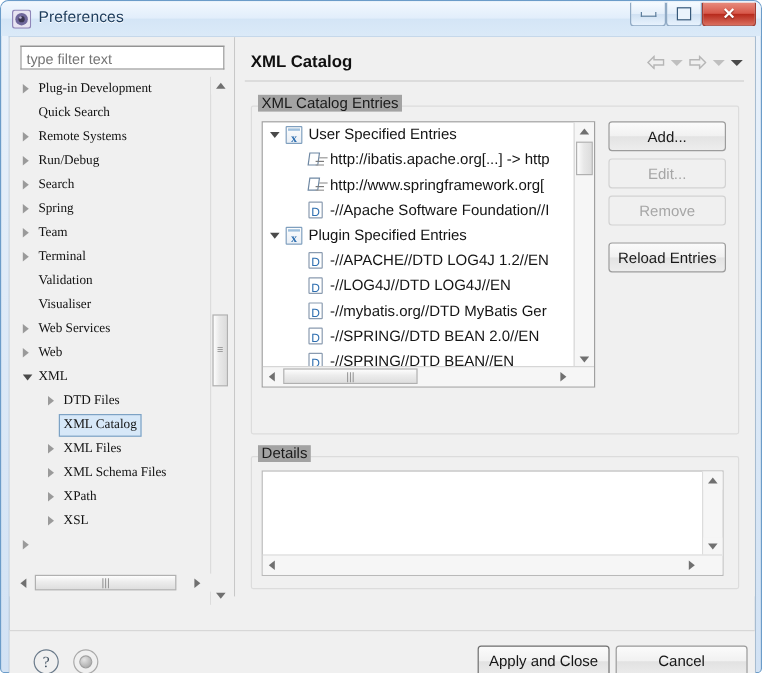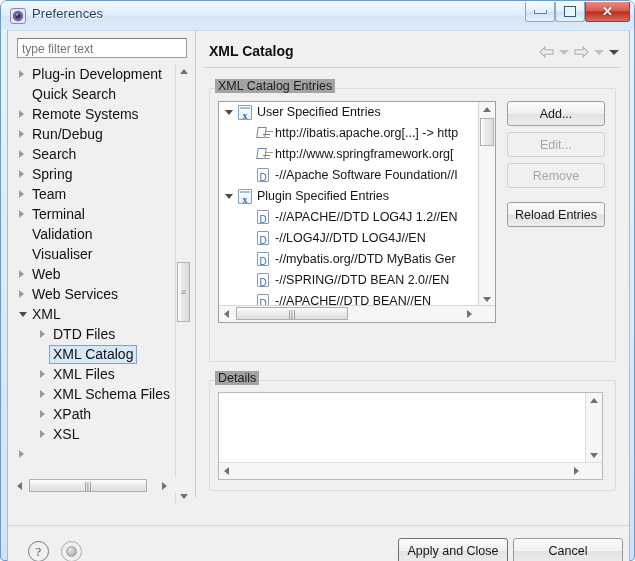--- a/index.html
+++ b/index.html
@@ -99,24 +99,25 @@
   #tree {
     position: absolute; left: 6px; top: 33px;
     width: 176px; height: 408px;
     background: #f0f0f0;
     overflow: hidden;
   }
   .tnode {
     position: relative;
     height: 20px;
     line-height: 20px;
-    font-size: 14px;
+    font-size: 11px;
     color: #111111;
     white-space: nowrap;
     cursor: default;
+    font-family: Liberation Serif, serif;
   }
   .tnode .arrow {
     position: absolute;
     top: 6px;
     width: 0; height: 0;
   }
   .arrow.collapsed {
     border-top: 4px solid transparent;
     border-bottom: 4px solid transparent;
     border-left: 5px solid #9a9a9a;
@@ -489,25 +490,25 @@
             <span class="tlabel">Terminal</span>
           </div>
           <div class="tnode lvl1">
             <span class="tlabel">Validation</span>
           </div>
           <div class="tnode lvl1">
             <span class="tlabel">Visualiser</span>
           </div>
           <div class="tnode lvl1">
             <span class="arrow collapsed"></span>
+            <span class="tlabel">Web Services</span>
+          </div>
+          <div class="tnode lvl1">
+            <span class="arrow collapsed"></span>
             <span class="tlabel">Web</span>
-          </div>
-          <div class="tnode lvl1">
-            <span class="arrow collapsed"></span>
-            <span class="tlabel">Web Services</span>
           </div>
           <div class="tnode lvl1">
             <span class="arrow expanded"></span>
             <span class="tlabel">XML</span>
           </div>
           <div class="tnode lvl2">
             <span class="arrow collapsed"></span>
             <span class="tlabel">DTD Files</span>
           </div>
           <div class="tnode lvl2 selected">
@@ -624,21 +625,21 @@
               <div class="erow child">
                 <span class="eicon ico-dtd"></span>
                 <span class="etext">-//mybatis.org//DTD MyBatis Ger</span>
               </div>
               <div class="erow child">
                 <span class="eicon ico-dtd"></span>
                 <span class="etext">-//SPRING//DTD BEAN 2.0//EN</span>
               </div>
               <div class="erow child">
                 <span class="eicon ico-dtd"></span>
-                <span class="etext">-//APACHE//DTD BEAN//EN</span>
+                <span class="etext">-//SPRING//DTD BEAN//EN</span>
               </div>
             </div>
 
           <div id="entries-vscroll">
             <div class="sb-arrow-box" style="top:0;width:16px;background:#f6f6f6;">
                 <span class="sb-tri-up"></span>
               </div>
             <div class="sb-thumb-v" style="top:16px;height:28px;width:14px;"></div>
             <div class="sb-arrow-box" style="top:190px;width:16px;background:#f6f6f6;">
                 <span class="sb-tri-down"></span>

